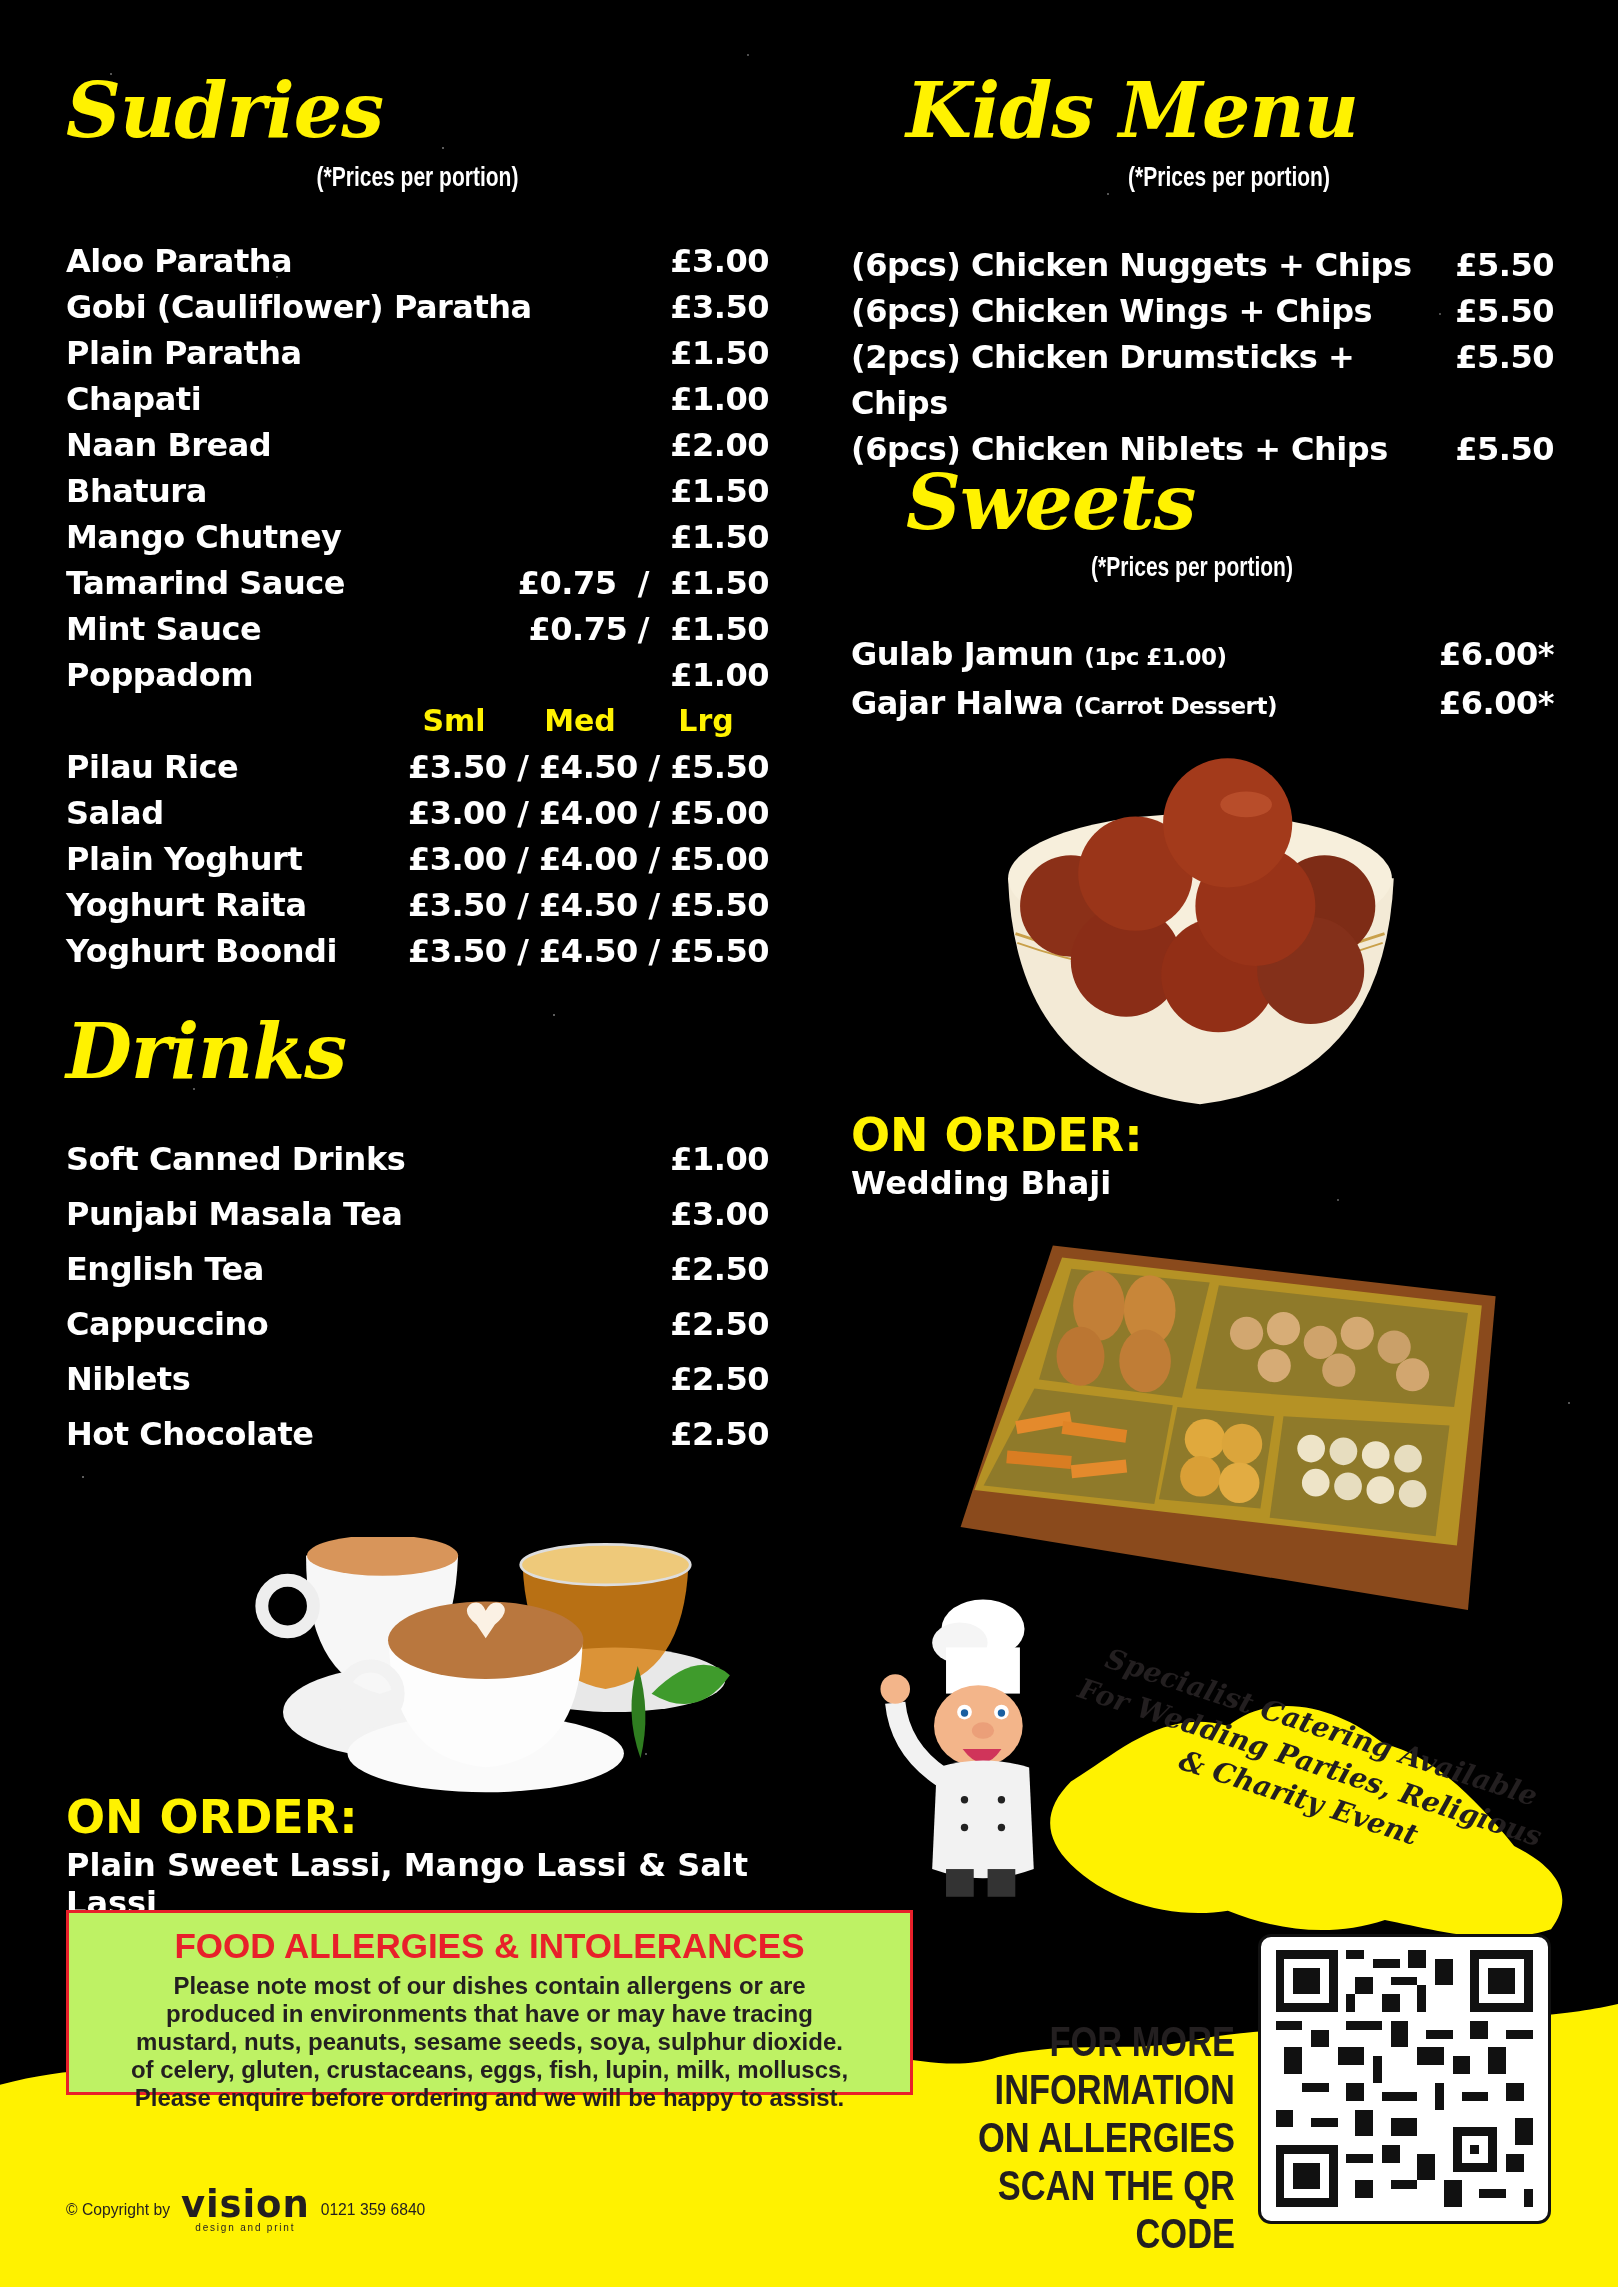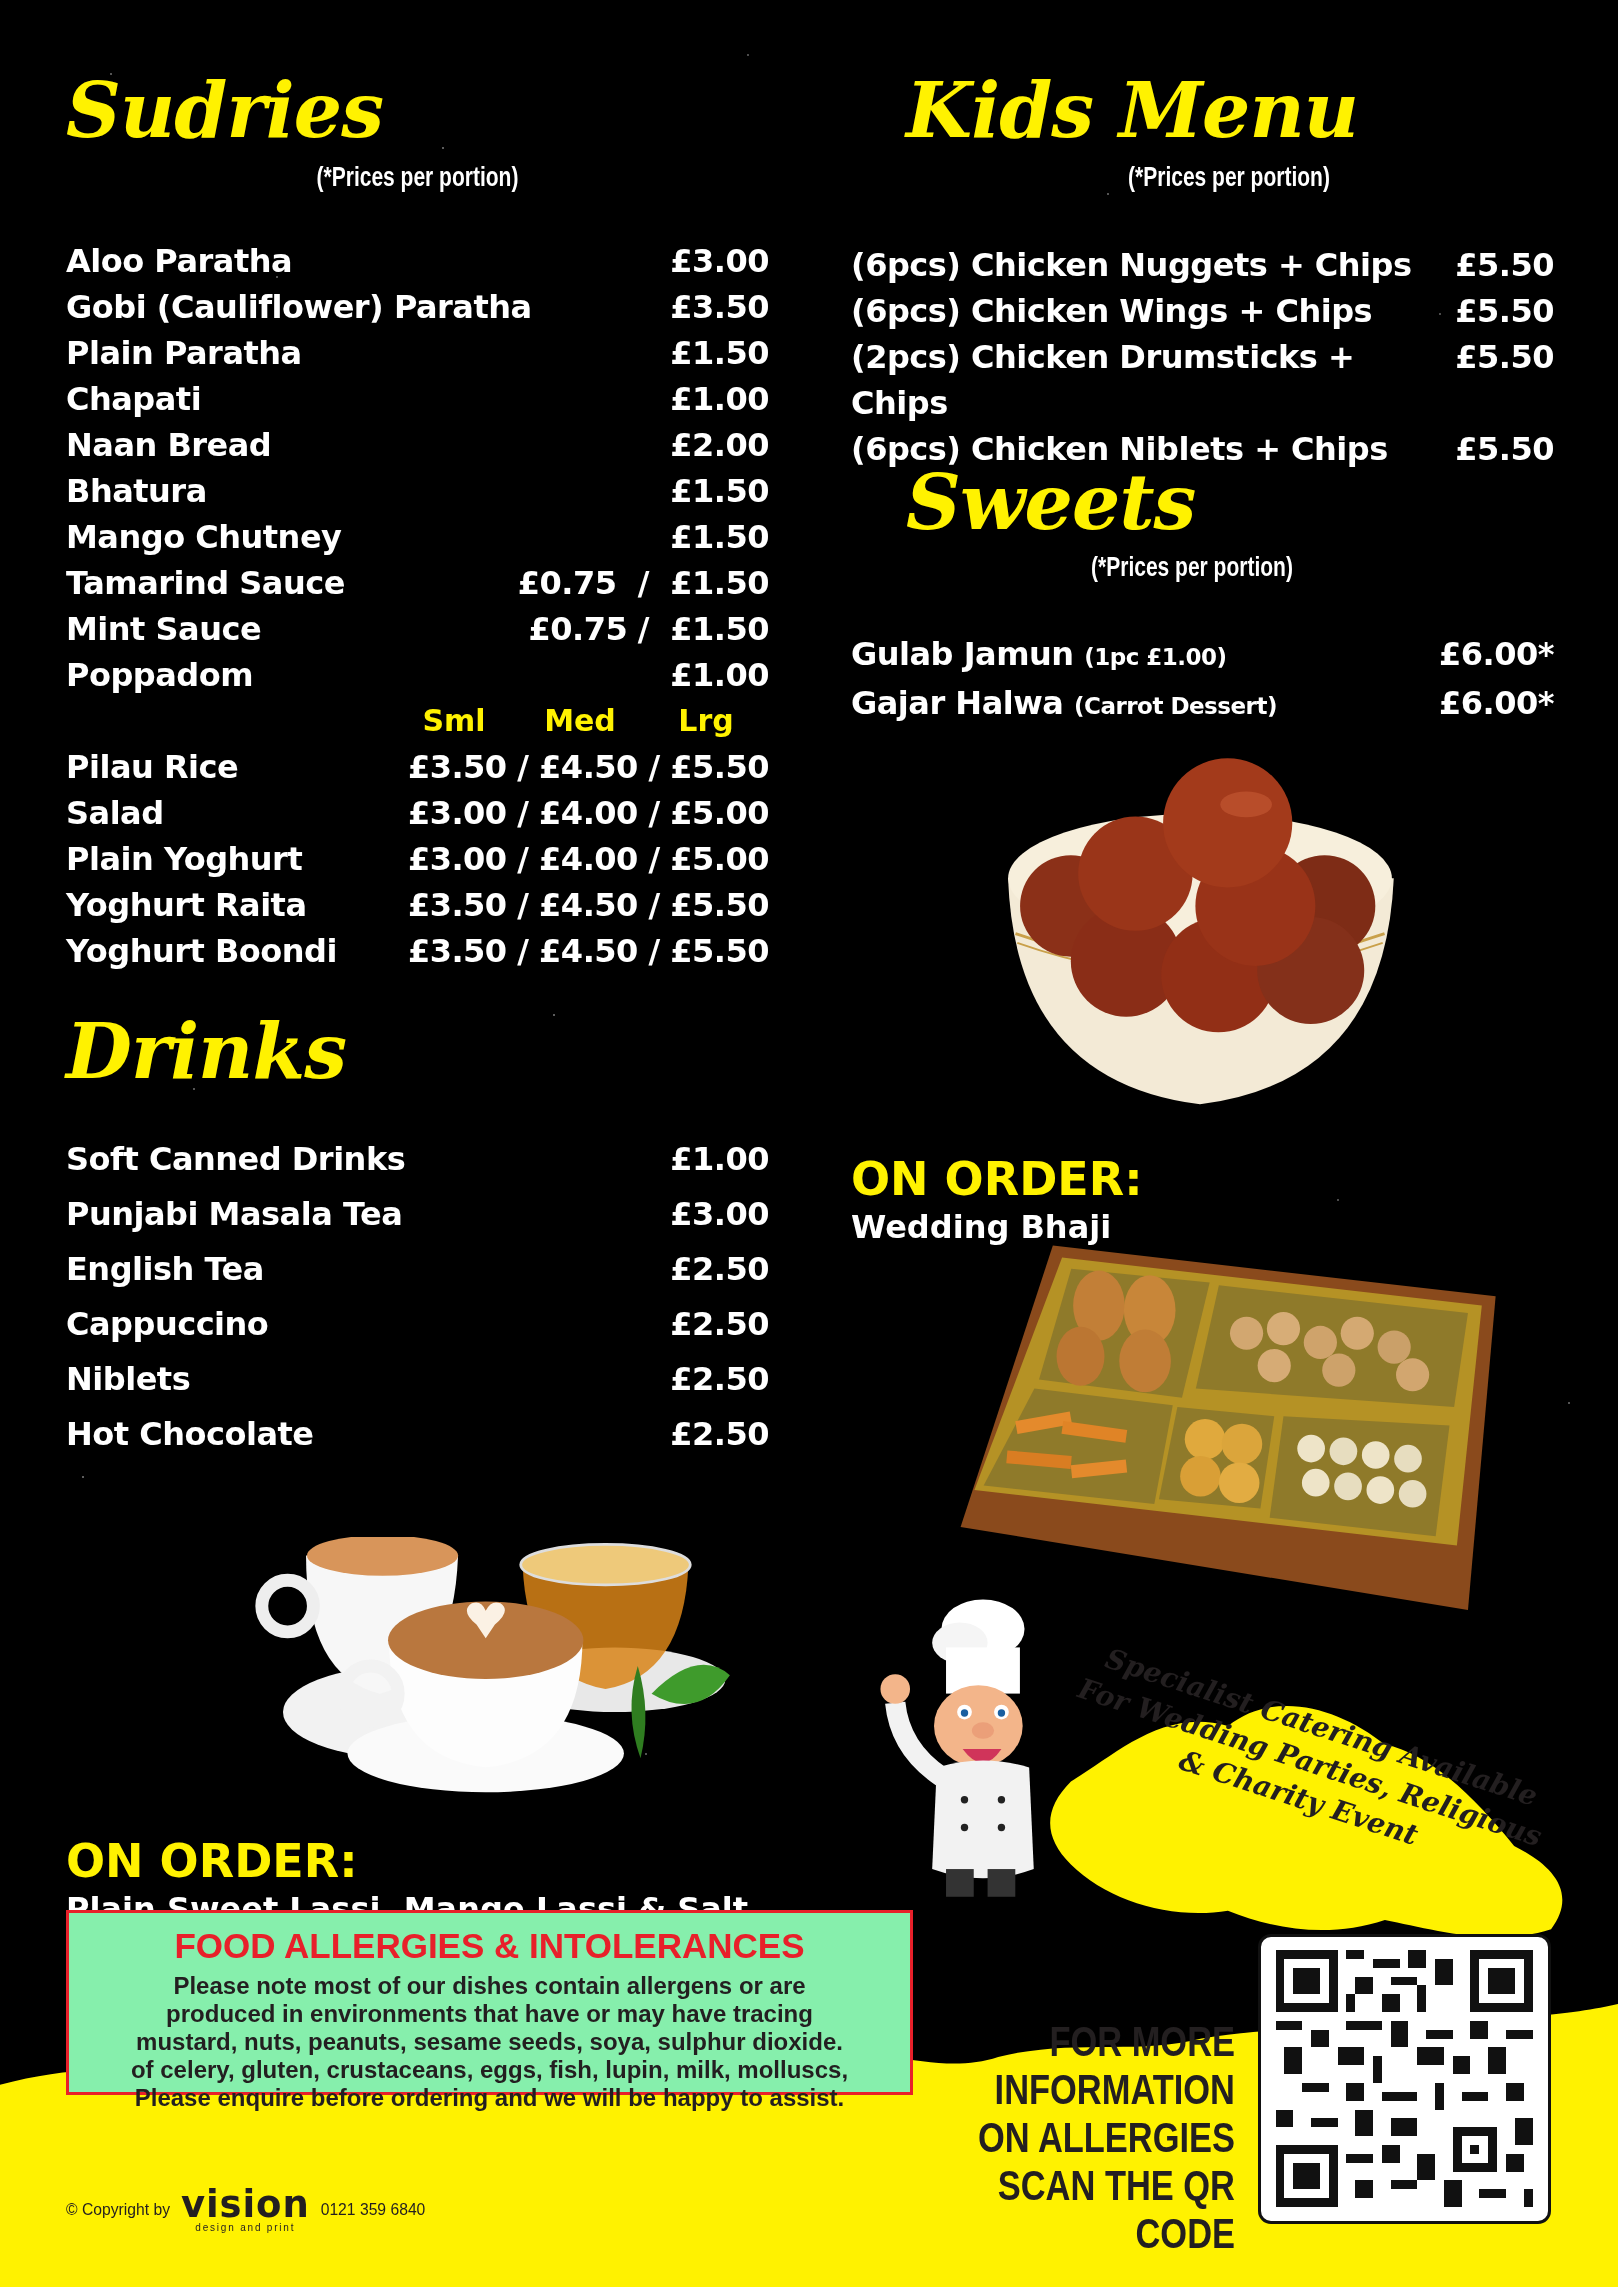--- a/index.html
+++ b/index.html
@@ -60,28 +60,28 @@
   }
   .row .small { font-size: 23px; font-weight: bold; }
   .size-hdr {
     display: flex; justify-content: flex-end; gap: 0;
     color: #fff200; font-weight: bold; font-size: 30px; line-height: 46px;
   }
   .size-hdr span { width: 126px; text-align: center; }
   .drinks .row { line-height: 55px; }
   .on-order-title {
     font-family: "DejaVu Sans", sans-serif;
-    font-weight: bold; font-size: 46px; color: #fff200; letter-spacing: 0px; margin-top: 44px;
+    font-weight: bold; font-size: 46px; color: #fff200; letter-spacing: 0px;
   }
   .on-order-text { font-weight: bold; font-size: 32px; margin-top: 1.8px; }
   
   .img { position: absolute; }
   .allergy-box {
     position: absolute; left: 66px; top: 1910px; width: 847px; height: 185px;
-    background: #86efac; border: 3.7px solid #e8202a; text-align: center; color: #231f20;
+    background: #bef264; border: 3.7px solid #e8202a; text-align: center; color: #231f20;
     padding-top: 13px;
   }
   .allergy-title {
     color: #e8202a; font-family: "Liberation Sans", sans-serif; font-weight: bold; font-size: 35px;
     margin-bottom: 5.5px;
   }
   .allergy-line {
     font-family: "Liberation Sans", sans-serif; font-weight: bold; font-size: 24px; line-height: 28px;
   }
   .qr-cta {

